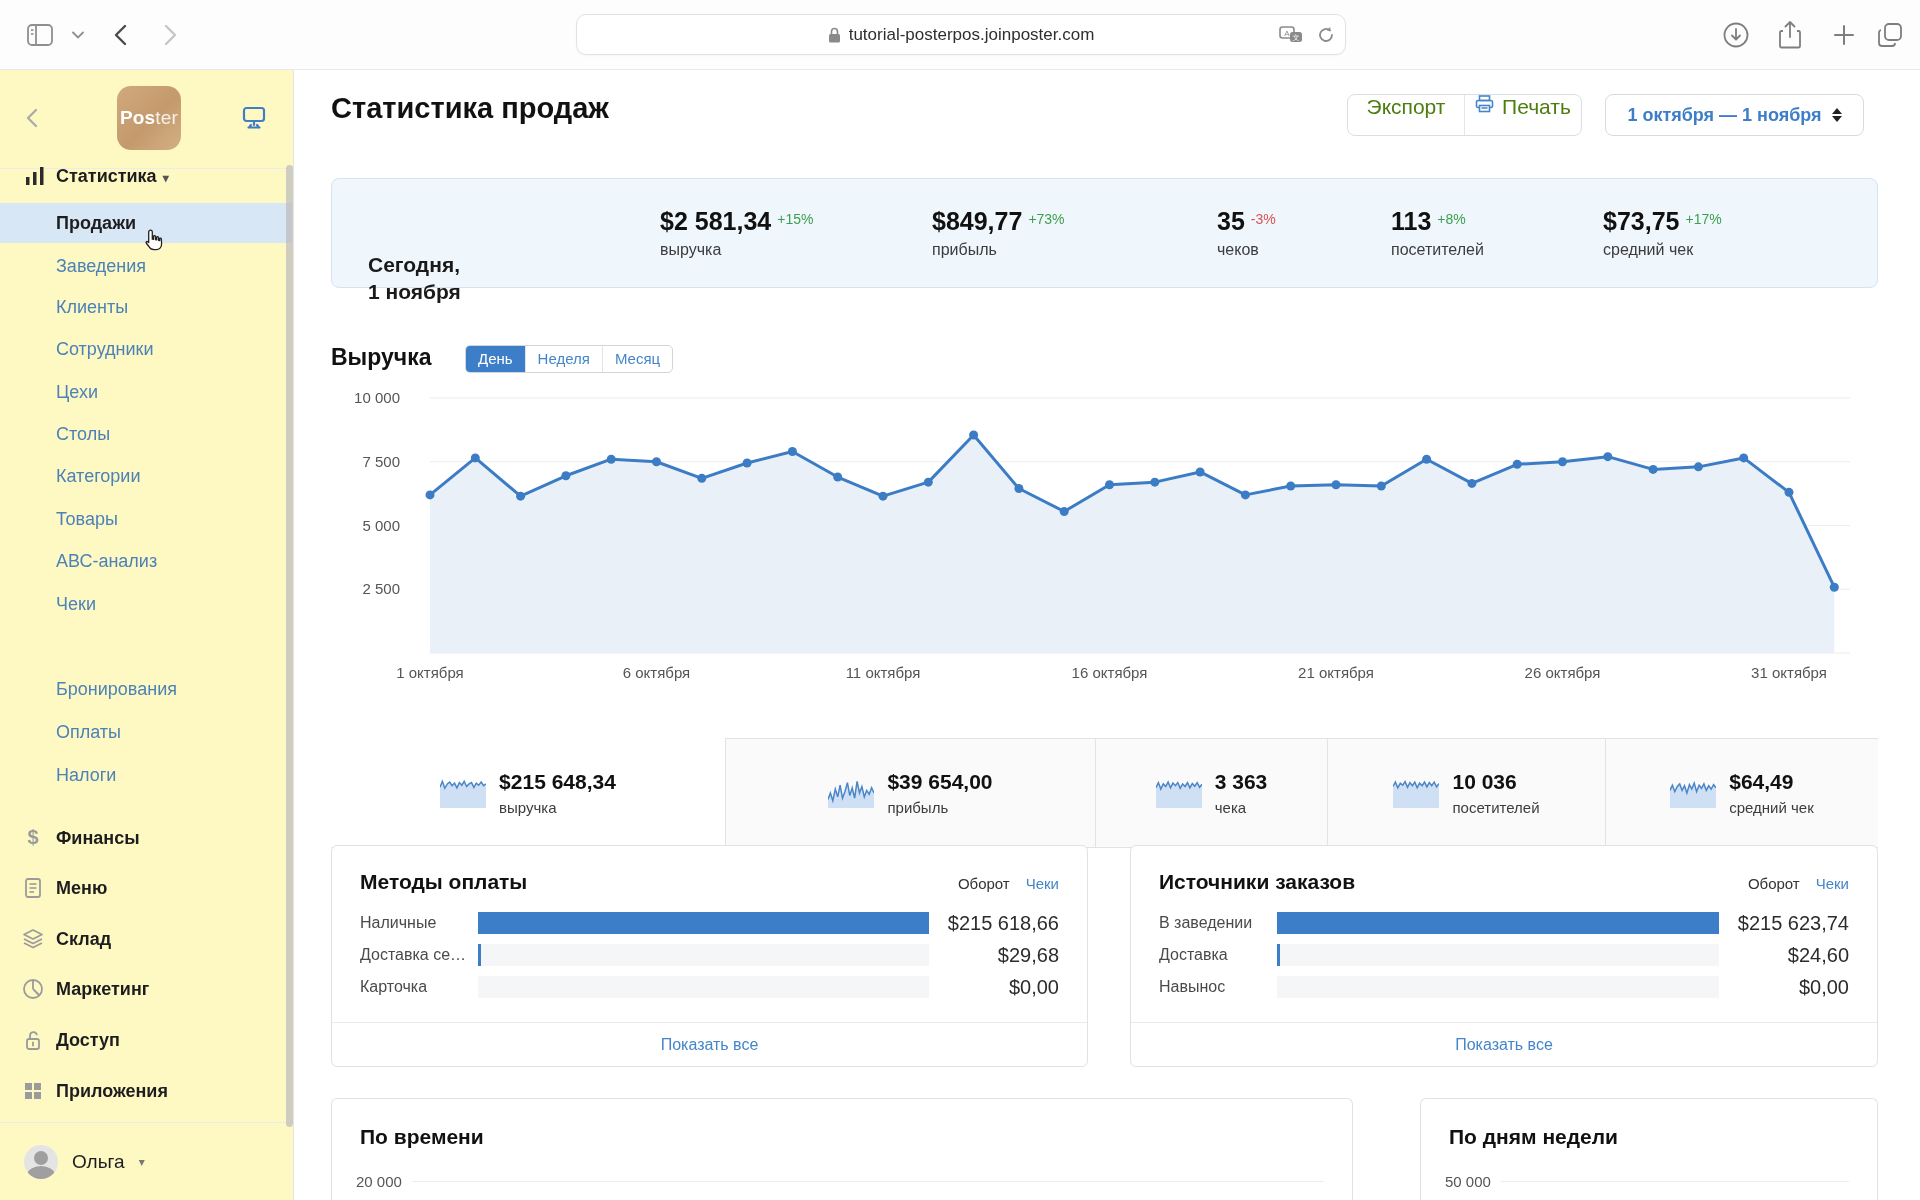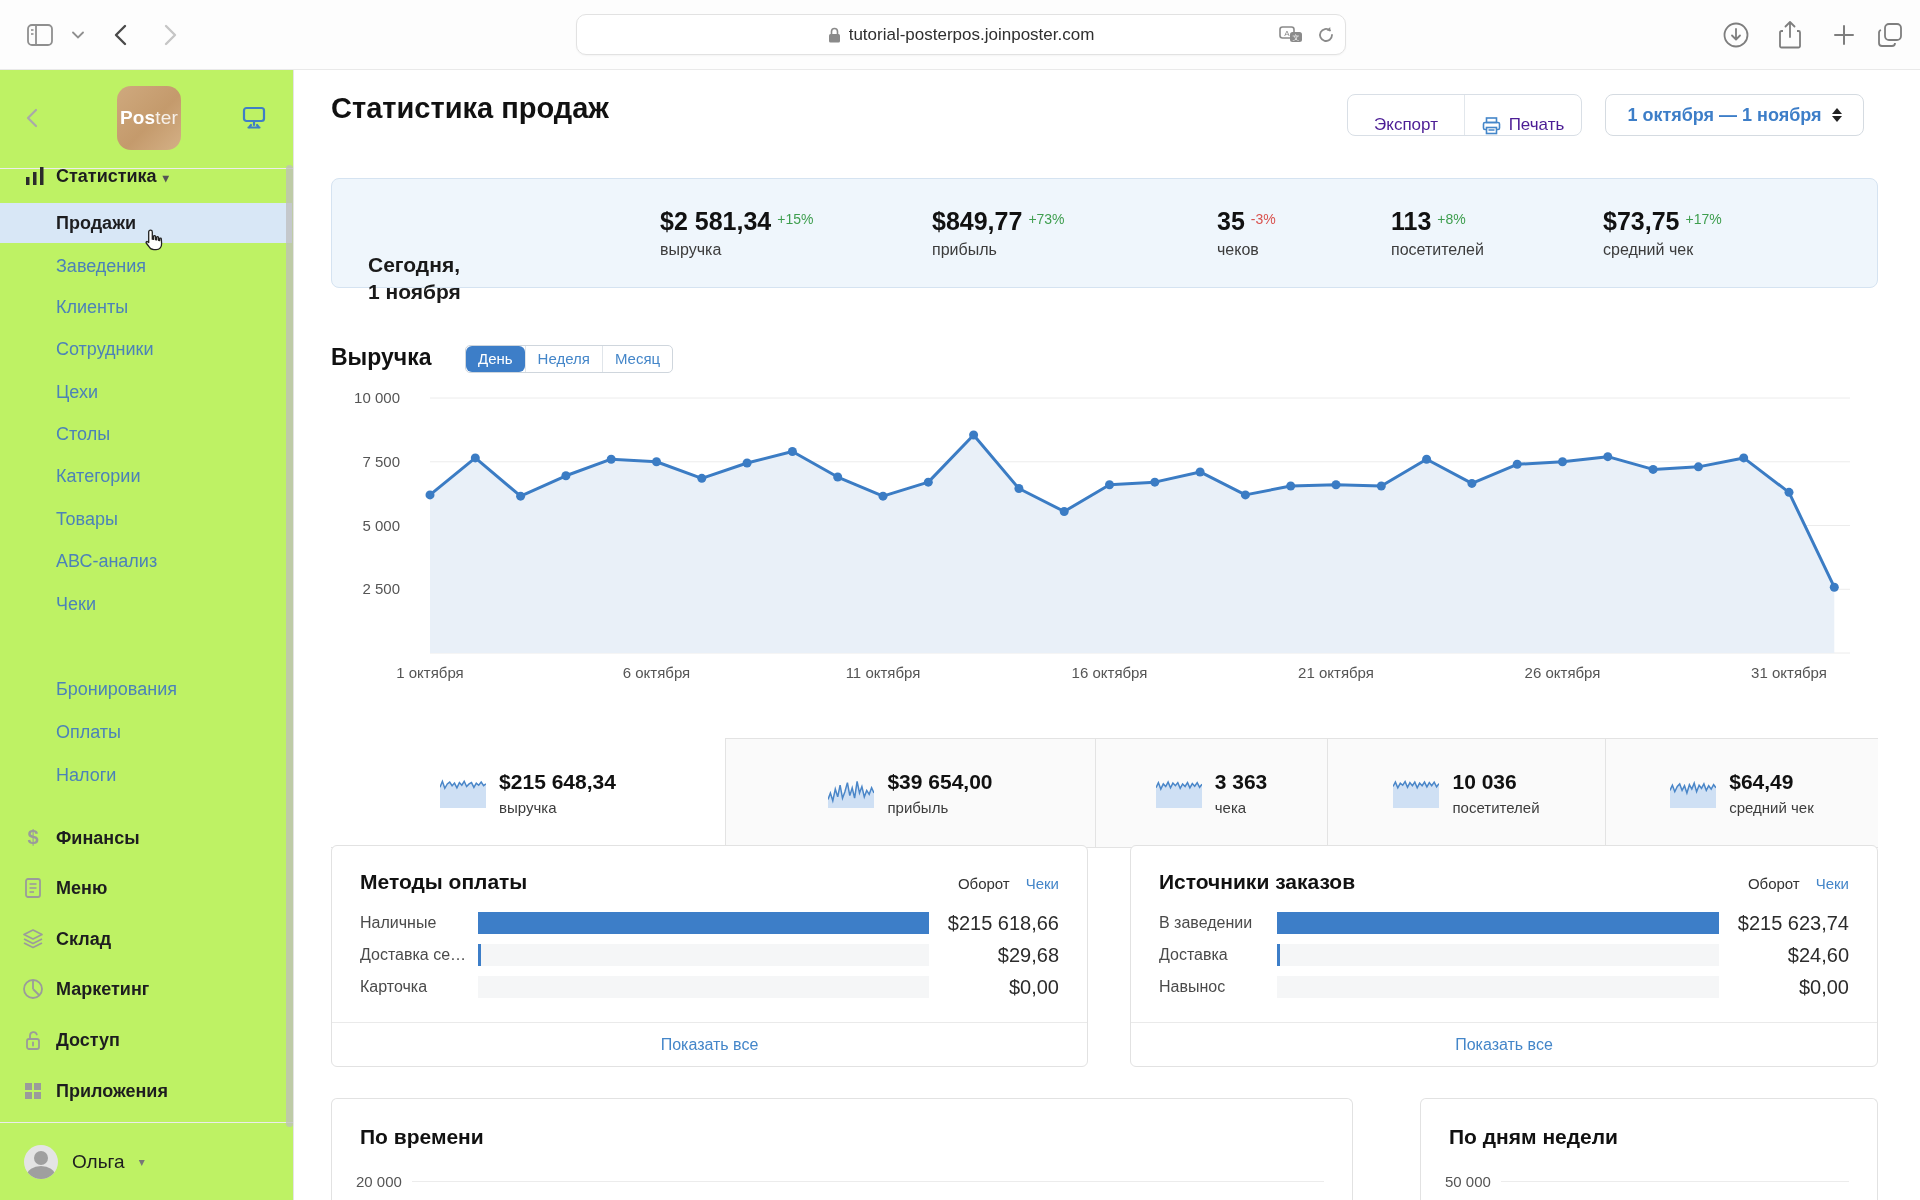--- a/index.html
+++ b/index.html
@@ -10,21 +10,21 @@
   .chrome { position:absolute; left:0; top:0; width:1920px; height:70px; background:#fdfdfd;
     border-bottom:1px solid #e9e9e9; }
   .chrome svg { display:block; }
   .cicon { position:absolute; top:17px; width:36px; height:36px; display:flex; align-items:center; justify-content:center; }
   .urlbar { position:absolute; left:576px; top:14px; width:770px; height:41px; background:#fff;
     border:1px solid #e2e2e2; border-radius:10px; box-shadow:0 1px 2px rgba(0,0,0,.04);
     display:flex; align-items:center; justify-content:center; gap:8px; font-size:17px; color:#2f2f2f; }
   .urlbar .right-tools { position:absolute; right:10px; top:0; height:100%; display:flex; align-items:center; gap:14px; }
 
   
-  .sidebar { position:absolute; left:0; top:70px; width:294px; height:1130px; background:#bef264;
+  .sidebar { position:absolute; left:0; top:70px; width:294px; height:1130px; background:#fef9c3;
     border-right:1px solid #e4e4e4; }
   .side-top { position:absolute; left:0; top:0; width:100%; height:99px; border-bottom:1px solid #ececec; }
   .logo { position:absolute; left:117px; top:16px; width:64px; height:64px; border-radius:14px;
     background:linear-gradient(135deg,#cfa97e,#c49a6c 55%,#d4b086); display:flex; align-items:center; justify-content:center;
     color:#fff; font-size:19px; letter-spacing:.2px; }
   .logo b { font-weight:bold; } .logo span { opacity:.85; font-weight:normal; }
   .sitem { position:absolute; left:0; right:1px; height:42px; line-height:42px; padding-left:56px;
     font-size:18px; color:#4c82b8; cursor:pointer; white-space:nowrap; }
   .sitem.head { color:#1d1d1f; font-weight:bold; }
   .sitem.active { background:#d8e7f6; color:#1d1d1f; font-weight:bold; }
@@ -37,22 +37,22 @@
   .avatar { width:34px; height:34px; border-radius:50%; background:#e4e4e4; overflow:hidden; position:relative; }
   .avatar:before { content:""; position:absolute; left:10px; top:6px; width:14px; height:14px; border-radius:50%; background:#9f9f9f; }
   .avatar:after { content:""; position:absolute; left:3px; top:21px; width:28px; height:18px; border-radius:50%; background:#9f9f9f; }
 
   
   .main { position:absolute; left:294px; top:70px; width:1626px; height:1130px; background:#fff; overflow:hidden; }
   .page-title { position:absolute; left:37px; top:22px; font-size:29px; font-weight:bold; color:#111; }
 
   .btn-group { position:absolute; left:1053px; top:24px; width:235px; height:42px; display:flex;
     border:1px solid #d9dfe6; border-radius:8px; background:#fff; overflow:hidden; }
-  .btn-group .gbtn { flex:1; display:flex; align-items:flex-end; justify-content:center; gap:8px;
-    color:#4c1d95; font-size:17px; cursor:pointer; }
+  .btn-group .gbtn { flex:1; display:flex; align-items:flex-start; justify-content:center; gap:8px;
+    color:#4d7c0f; font-size:21px; cursor:pointer; }
   .btn-group .gbtn + .gbtn { border-left:1px solid #e2e7ec; }
 
   .date-select { position:absolute; left:1311px; top:24px; width:259px; height:42px; border:1px solid #d5dbe1; border-radius:8px;
     background:#fff; display:flex; align-items:center; justify-content:center; gap:10px;
     color:#3d7ec8; font-size:18px; font-weight:bold; cursor:pointer; }
   .updown { display:flex; flex-direction:column; gap:2px; }
   .updown i { width:0; height:0; border-left:5px solid transparent; border-right:5px solid transparent; }
   .updown .up { border-bottom:6px solid #222; }
   .updown .dn { border-top:6px solid #222; }
 
@@ -64,21 +64,21 @@
   .stat .val { position:absolute; top:28px; font-size:25px; font-weight:bold; color:#111; white-space:nowrap; }
   .stat .delta { font-size:14px; font-weight:normal; margin-left:6px; vertical-align:6px; }
   .delta.up { color:#3e9e4e; } .delta.down { color:#d9534f; }
   .stat .lab { position:absolute; top:62px; font-size:16px; color:#3c3c3c; white-space:nowrap; }
 
   
   .chart-title { position:absolute; left:37px; top:274px; font-size:23px; font-weight:bold; color:#111; }
   .tabs { position:absolute; left:171px; top:275px; height:28px; display:flex; border:1px solid #cfd6dd; border-radius:5px; overflow:hidden; background:#fff; }
   .tab { padding:0 12px; line-height:26px; font-size:15px; color:#4486c9; cursor:pointer; border-left:1px solid #e0e5ea; }
   .tab:first-child { border-left:none; }
-  .tab.active { background:#3d7ec8; color:#fff;border-radius:6px; }
+  .tab.active { background:#3d7ec8; color:#fff; }
   .revchart { position:absolute; left:37px; top:310px; }
 
   
   .mrow { position:absolute; left:37px; top:632px; width:1547px; height:110px; border-bottom:1px solid #e3e3e3; display:flex;margin-top:36px; }
   .mcell { border-top:1px solid #e3e3e3; border-left:1px solid #e3e3e3; background:#fafafa;
     display:flex; align-items:center; justify-content:center; gap:13px; cursor:pointer; }
   .mcell.active { background:#fff; border-top:none; border-left:none; }
   .mcell .vcol { display:flex; flex-direction:column; }
   .mcell .mval { font-size:21px; font-weight:bold; color:#111; white-space:nowrap; }
   .mcell .mlab { font-size:15px; color:#3c3c3c; margin-top:5px; white-space:nowrap; }

